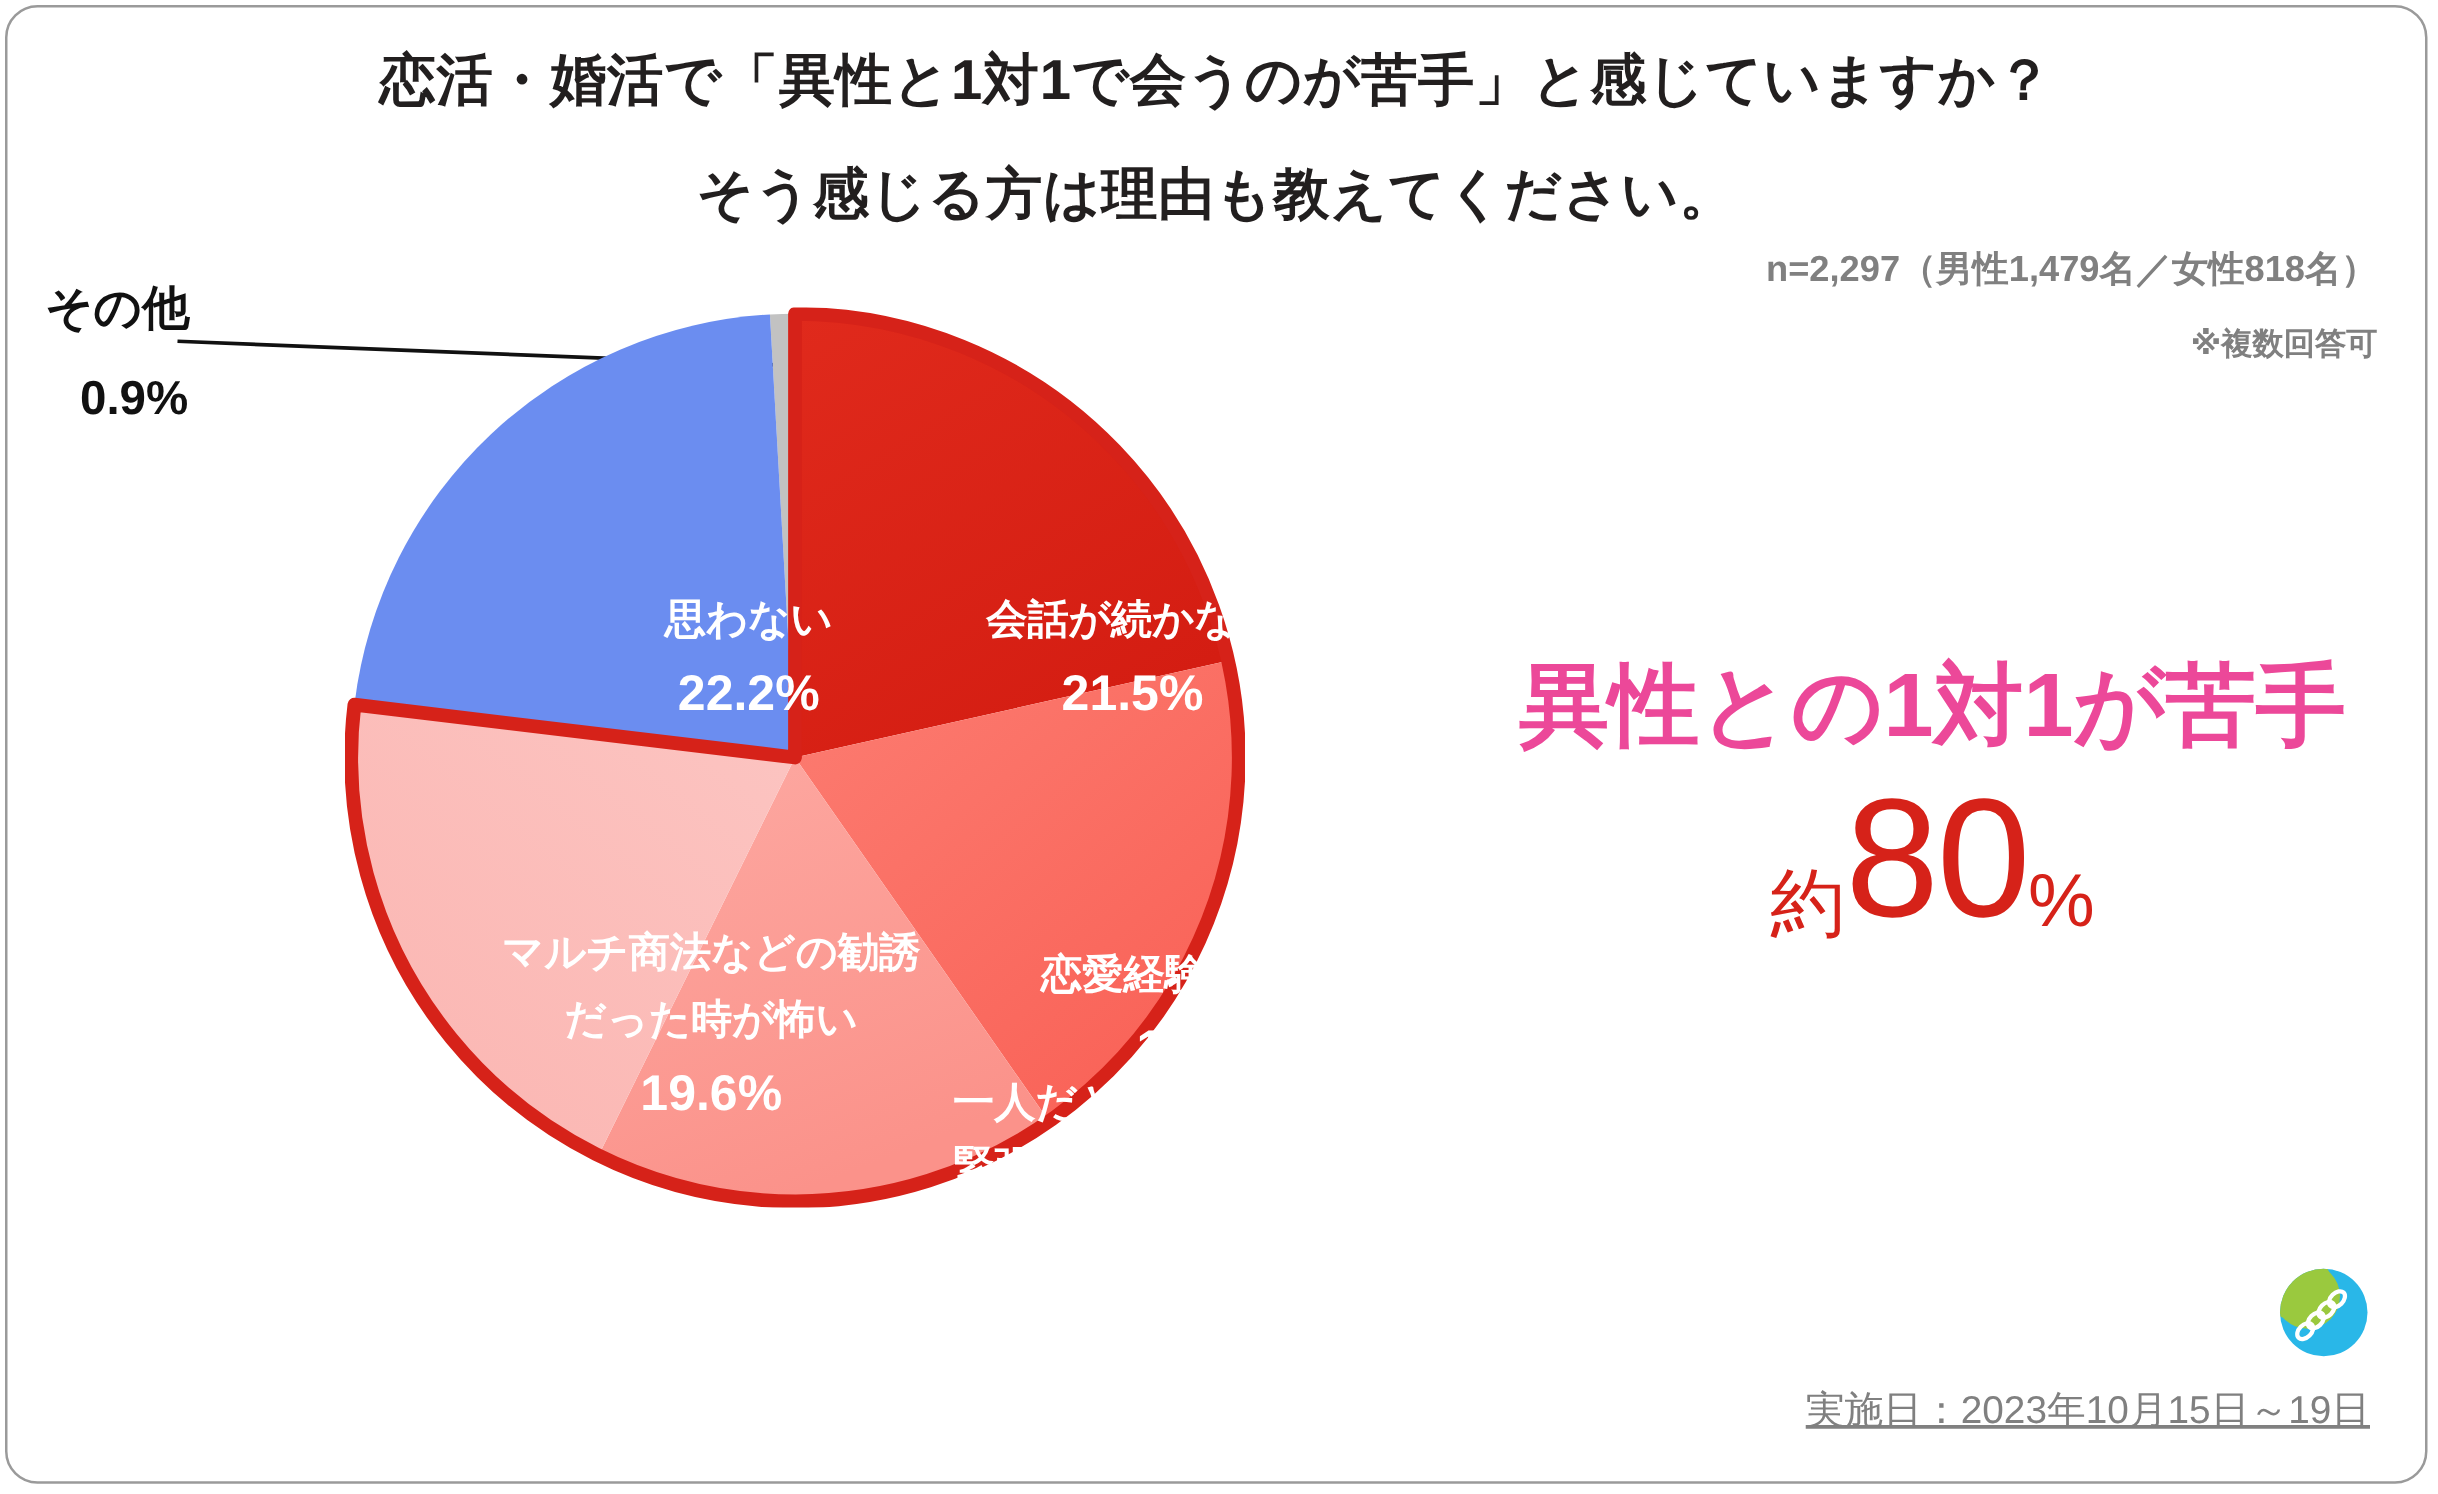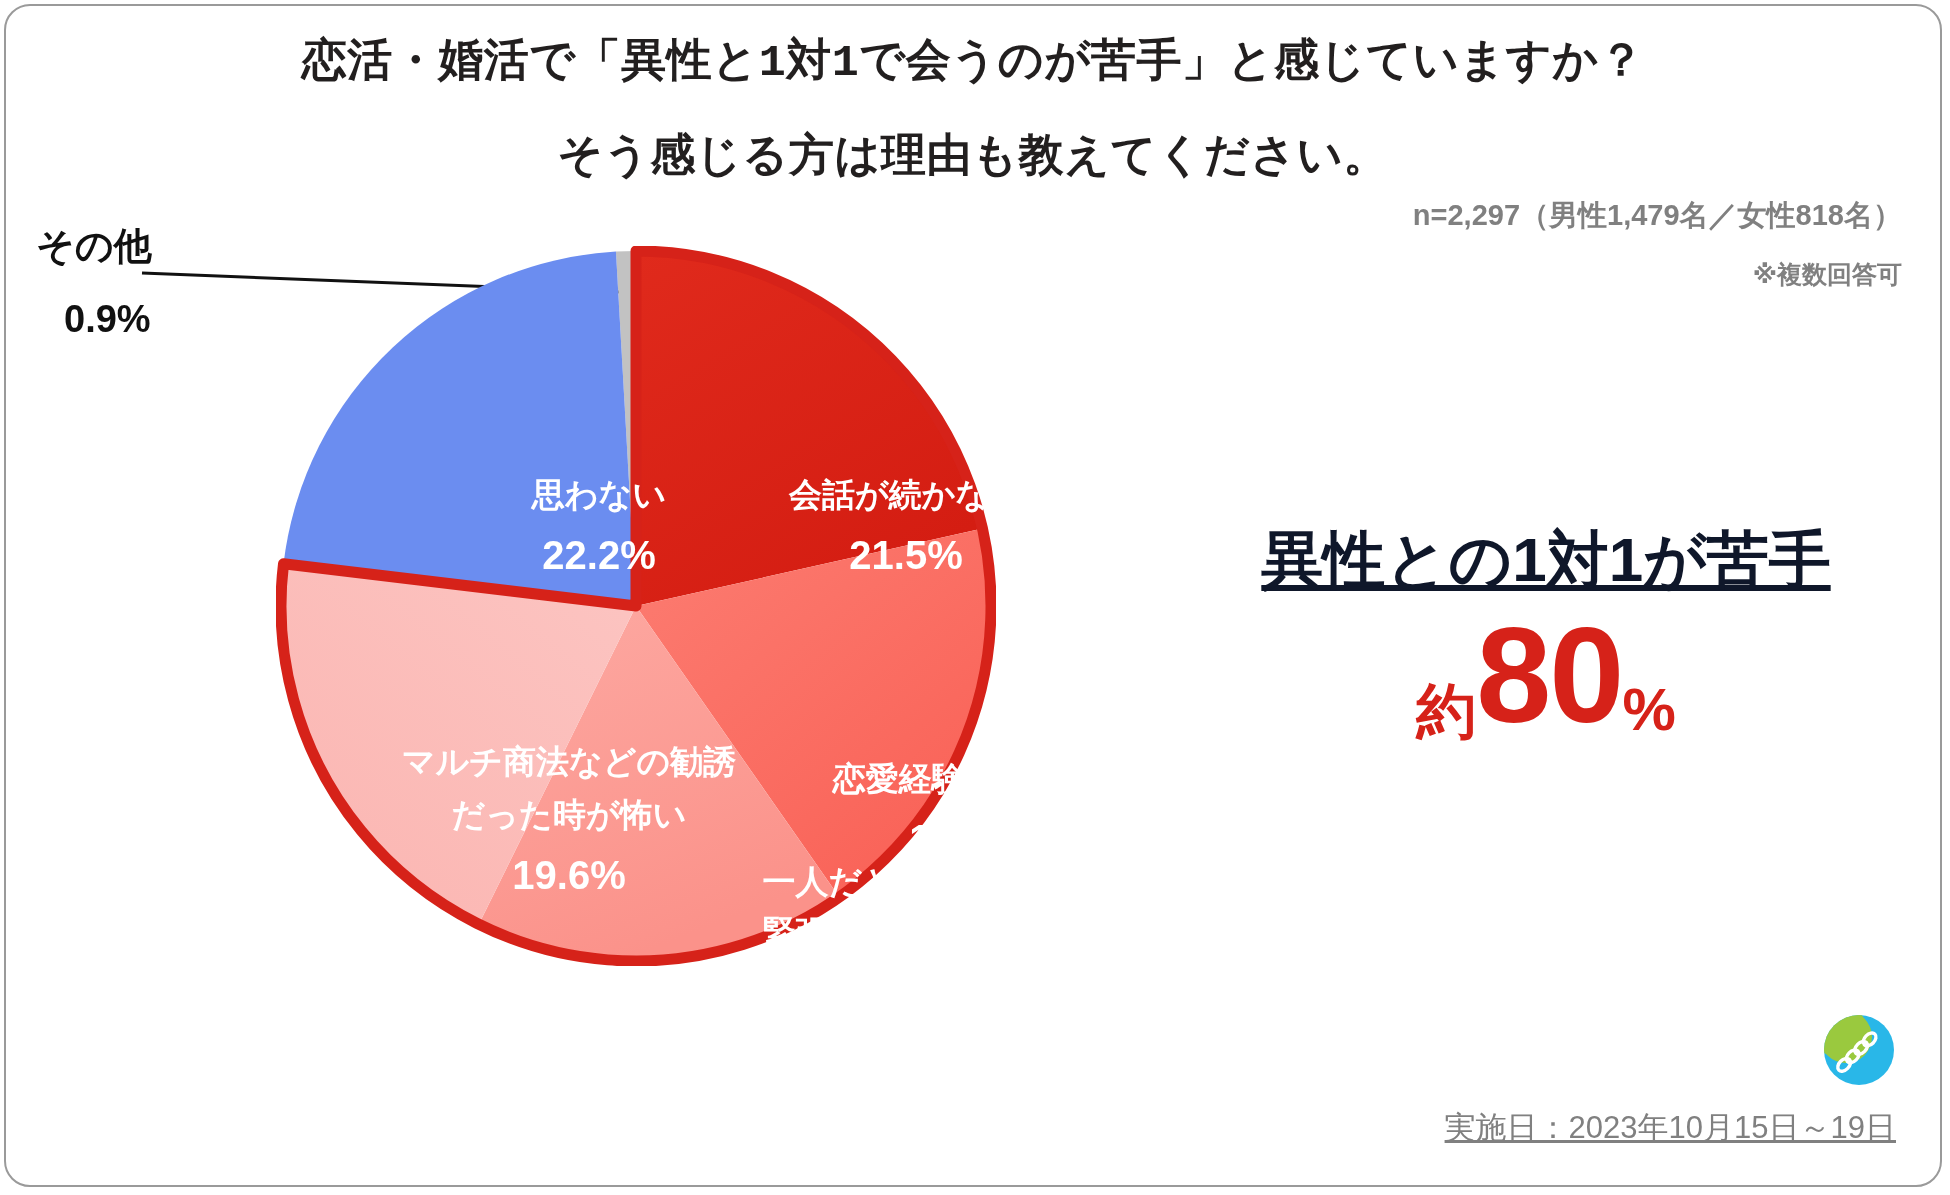--- a/index.html
+++ b/index.html
@@ -34,21 +34,20 @@
     width: 100%;
     text-align: center;
   }
   .title-line1 {
     font-size: 45px;
     font-weight: 700;
     color: #221f1f;
     letter-spacing: 0.5px;
     line-height: 1.35;
     white-space: nowrap;
-    font-family: Liberation Mono, monospace;
   }
   .title-line2 {
     font-size: 45px;
     font-weight: 700;
     color: #221f1f;
     letter-spacing: 0.5px;
     line-height: 1.35;
     margin-top: 30px;
     white-space: nowrap;
   }
@@ -136,33 +135,32 @@
 
   
   #big-callout {
     position: absolute;
     left: 1140px;
     top: 520px;
     width: 800px;
     text-align: center;
   }
   #big-callout .bc-line {
-    font-size: 62px;
-    font-weight: 700;
-    color: #0f172a;
+    font-size: 72px;
+    font-weight: 700;
+    color: #ec4899;
     letter-spacing: 0px;
     white-space: nowrap;
     line-height: 1.1;
-    text-decoration: underline;
   }
   #big-callout .bc-stat {
     margin-top: 14px;
     white-space: nowrap;
     color: #d62219;
-    font-weight: 700;
+    font-weight: 400;
     line-height: 1;
   }
   #big-callout .bc-approx { font-size: 60px; vertical-align: -10px; }
   #big-callout .bc-num { font-size: 135px; letter-spacing: -2px; }
   #big-callout .bc-pct { font-size: 60px; vertical-align: -8px; }
 
   
   #brand {
     position: absolute;
     right: 44px;

